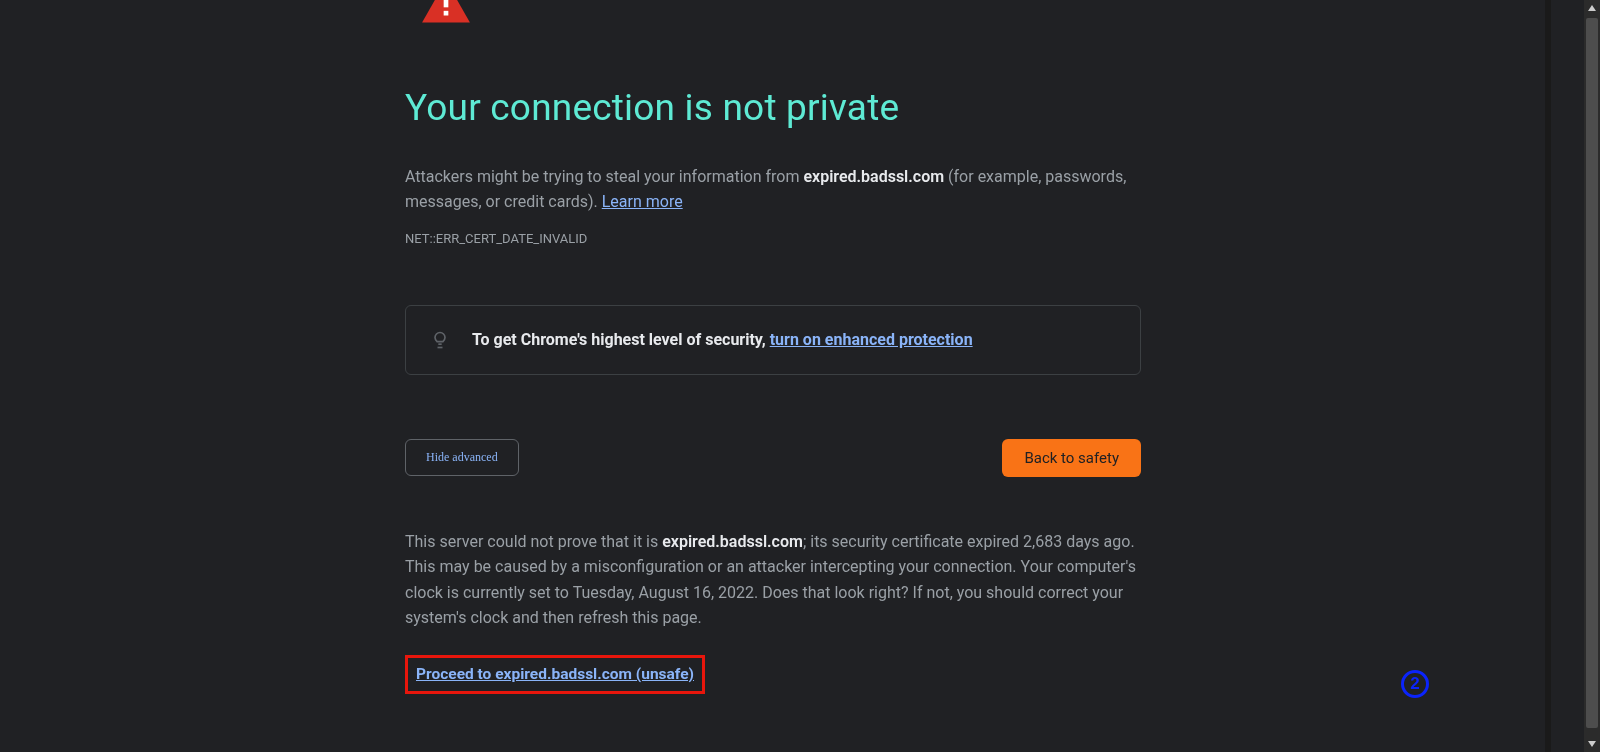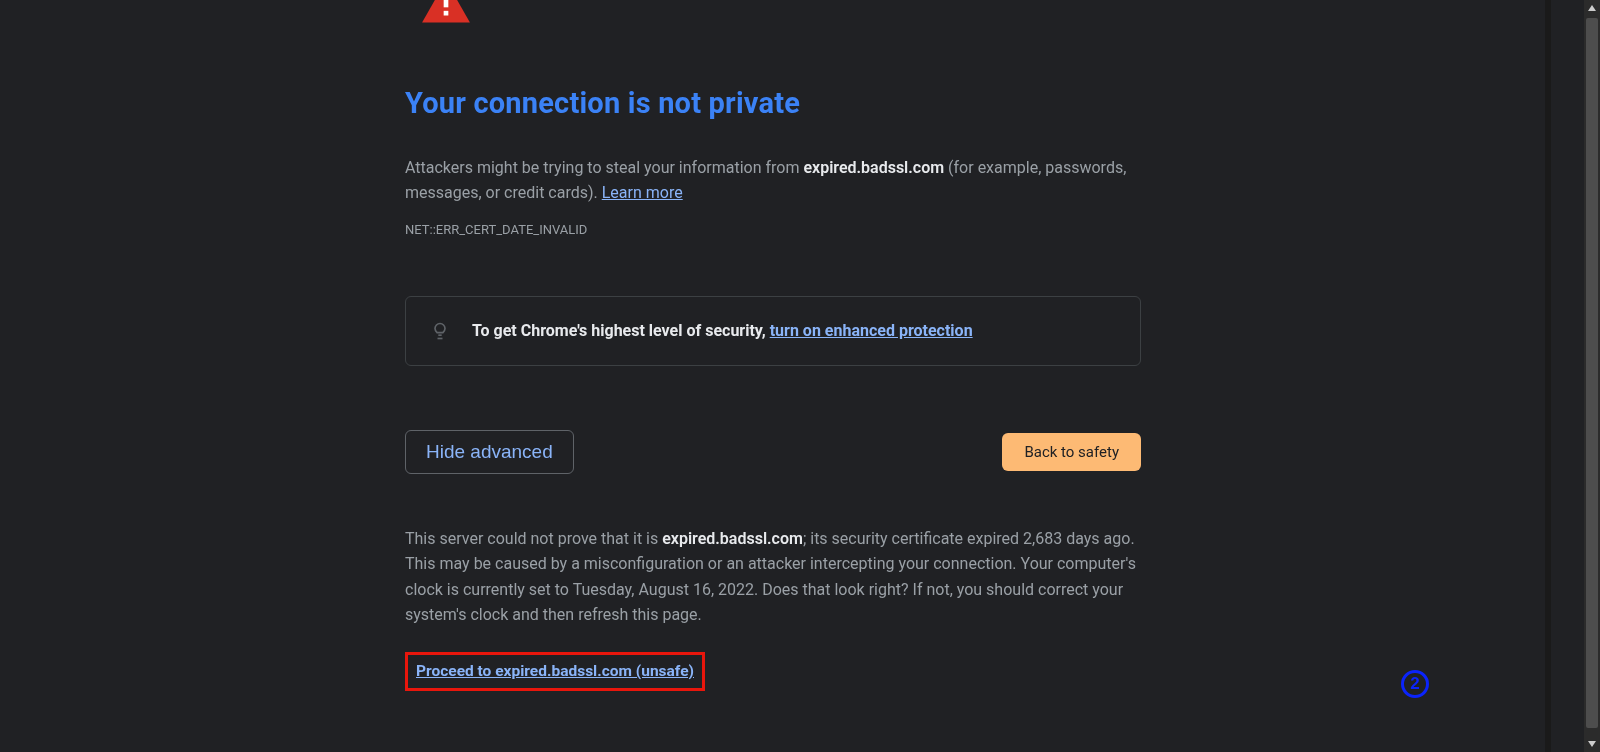--- a/index.html
+++ b/index.html
@@ -25,23 +25,23 @@
     }
     .warning-triangle {
       width: 80px;
       height: 40px;
       margin-top: -2px;
       margin-bottom: 48px;
       position: relative;
     }
     .warning-triangle svg { display: block; }
     h1 {
-      color: #3b82f6;
-      font-size: 29px;
-      font-weight: 700;
+      color: #5eead4;
+      font-size: 37px;
+      font-weight: 400;
       margin-bottom: 36px;
       letter-spacing: 0.2px;
     }
     .body-text {
       color: #9aa0a6;
       font-size: 16px;
       line-height: 1.55;
       margin-bottom: 16px;
     }
     .body-text strong {
@@ -81,28 +81,28 @@
     .buttons-row {
       display: flex;
       justify-content: space-between;
       align-items: center;
       margin-bottom: 52px;
     }
     .secondary-btn {
       background: transparent;
       border: 1px solid #5f6368;
       color: #8ab4f8;
-      font-size: 19px;
+      font-size: 12px;
       padding: 10px 20px;
       border-radius: 6px;
       cursor: pointer;
-      font-family: Liberation Sans, sans-serif;
+      font-family: Liberation Serif, serif;
     }
     .primary-btn {
-      background: #fdba74;
+      background: #f97316;
       color: #202124;
       border: none;
       font-size: 15px;
       padding: 10px 22px;
       border-radius: 6px;
       cursor: pointer;
       font-family: inherit;
     }
     .advanced-text {
       color: #9aa0a6;

